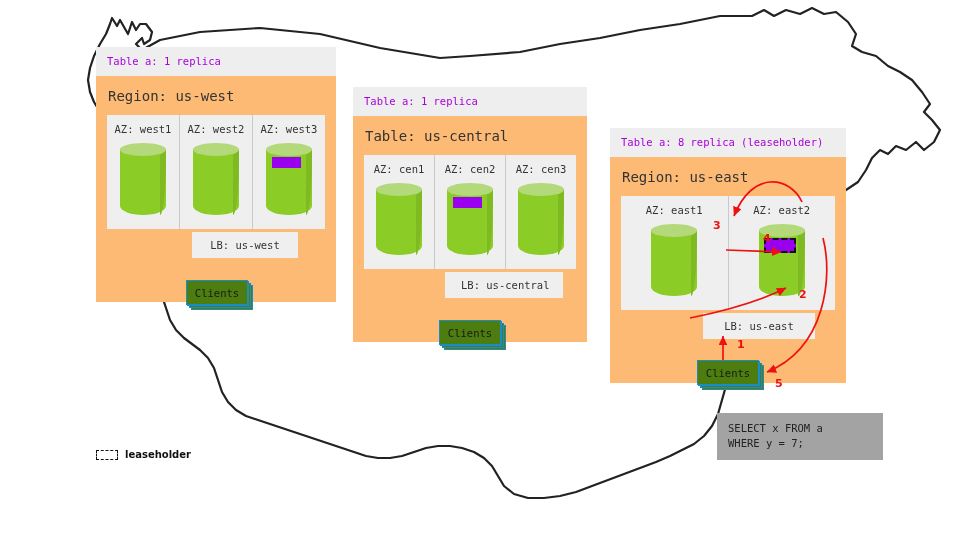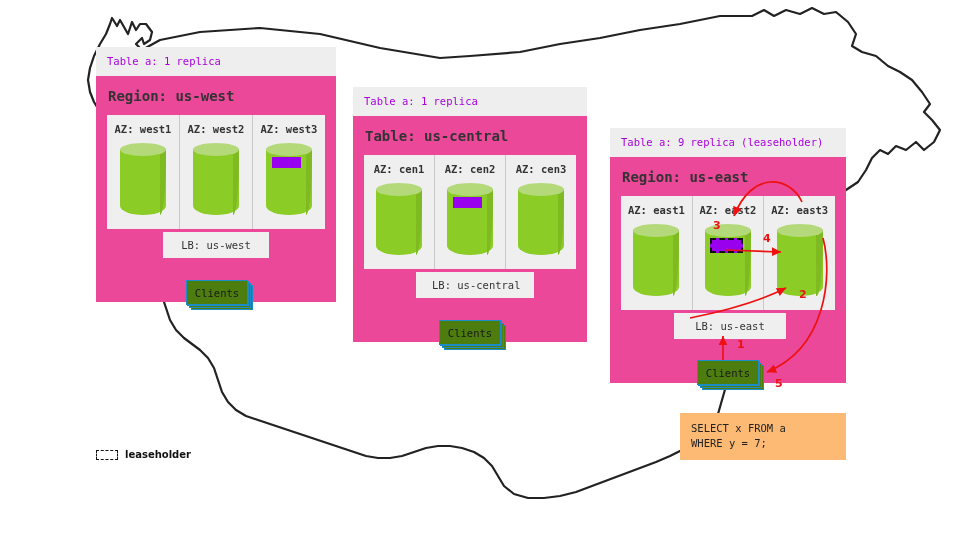--- a/index.html
+++ b/index.html
@@ -15,23 +15,22 @@
   .region { position:absolute; }
   .region-header {
     background:#eeeeee;
     padding:8px 11px 9px 11px;
     font-size:10.5px;
     color:#aa00dd;
     letter-spacing:0px;
     white-space:nowrap;
   }
   .region-body {
-    background:#ec4899;
+    background:#fdba74;
     padding:0 11px 11px 11px;
-    font-weight:bold;
   }
   .region-title {
     font-size:14px; color:#333333;
     padding:12px 0 11px 1px;
     white-space:nowrap;
   }
   .az-row {
     background:#efefef;
     display:flex;
     position:relative;
@@ -79,20 +78,21 @@
 
   
   .lb {
     position:absolute;
     background:#efefef;
     font-size:10.5px; color:#333333;
     padding:7px 16px;
     white-space:nowrap;
     text-align:center;
     box-sizing:border-box;
+    margin-left:29px;
   }
 
   
   .clients { position:absolute; width:66px; height:28px; }
   .clients .card {
     position:absolute; width:62px; height:25px;
     background:#4d7c0f; border:1px solid #1b8cc7;
     box-sizing:border-box;
   }
   .clients .c3 { left:5px; top:5px; }
@@ -100,26 +100,27 @@
   .clients .c1 { left:1px; top:1px; }
   .clients .c0 {
     left:0; top:0;
     display:flex; align-items:center; justify-content:center;
     font-size:10.5px; color:#1a1a1a;
   }
 
   
   .sqlbox {
     position:absolute;
-    background:#fdba74;
+    background:#a3a3a3;
     font-size:10.5px; color:#222222;
     padding:8px 11px 9px 11px;
     line-height:1.45;
     white-space:pre;
     box-sizing:border-box;
+    margin-left:37px;
   }
 
   
   .legend {
     position:absolute; left:96px; top:449px;
     display:flex; align-items:center; gap:7px;
   }
   .legend .swatch {
     width:22px; height:10px;
     border:1.6px dashed #111111;
@@ -246,47 +247,39 @@
     <div class="lb" style="left:63px; top:185px; width:118px;">LB: us-central</div>
     <div class="clients" style="left:86px; top:233px;">
       <div class="card c3"></div>
         <div class="card c2"></div>
         <div class="card c1"></div>
       <div class="card c0">Clients</div>
     </div>
   </div>
 
   <div class="region" style="left:610px; top:128px; width:236px;">
-    <div class="region-header">Table a: 9 replica (leaseholder)</div>
+    <div class="region-header">Table a: 8 replica (leaseholder)</div>
     <div class="region-body">
       <div class="region-title">Region: us-east</div>
       <div class="az-row" style="height:114px;">
         <div class="az">
           <div class="az-label">AZ: east1</div>
           <div class="cyl" style="width:46px;height:72px;">
             <div class="body" style="height:66px;"></div>
             <div class="shade" style="height:66px;"></div>
             <div class="top"></div>
           </div>
         </div>
         <div class="az">
           <div class="az-label">AZ: east2</div>
           <div class="cyl" style="width:46px;height:72px;">
             <div class="body" style="height:66px;"></div>
             <div class="shade" style="height:66px;"></div>
             <div class="top"></div>
             <div class="replica lease"></div>
-          </div>
-        </div>
-        <div class="az">
-          <div class="az-label">AZ: east3</div>
-          <div class="cyl" style="width:46px;height:72px;">
-            <div class="body" style="height:66px;"></div>
-            <div class="shade" style="height:66px;"></div>
-            <div class="top"></div>
           </div>
         </div>
       </div>
       <div style="height:62px;"></div>
     </div>
     <div class="lb" style="left:64px; top:185px; width:112px;">LB: us-east</div>
     <div class="clients" style="left:87px; top:232px;">
       <div class="card c3"></div>
         <div class="card c2"></div>
         <div class="card c1"></div>

